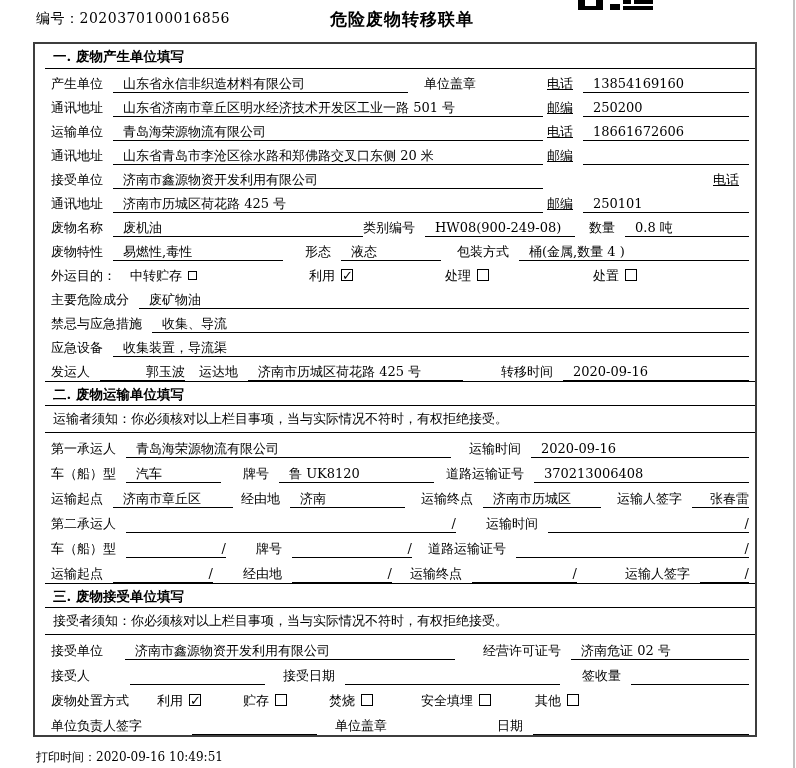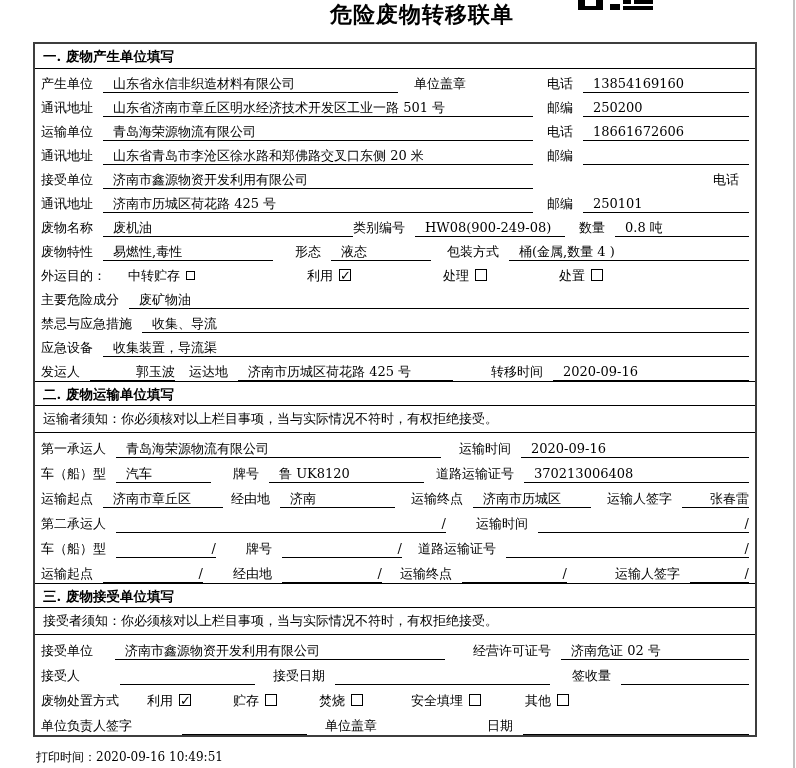--- a/index.html
+++ b/index.html
@@ -4,55 +4,56 @@
 <style>
   * { margin:0; padding:0; box-sizing:border-box; }
   html,body { width:796px; height:768px; background:#ffffff; }
   body {
     font-family:"DejaVu Serif","Liberation Serif",serif;
     color:#000; font-size:13px; position:relative; overflow:hidden;
   }
   .page { position:absolute; inset:0; background:#fff; }
   
   .doc-number { position:absolute; left:36px; top:10px; font-size:14px; letter-spacing:0.5px; }
-  .doc-title  { position:absolute; left:330px; top:0px; font-size:22px; font-weight:bold; letter-spacing:1px; }
+  .doc-title  { position:absolute; left:330px; top:8px; font-size:17px; font-weight:bold; letter-spacing:1px; }
   .qr-frag { position:absolute; left:578px; top:0px; }
   .edge-line { position:absolute; right:1px; top:0; width:2px; height:768px; background:#c2c2c2; }
   
-  .box { position:absolute; left:33px; top:42px; width:724px; border:2px solid #3d3d3d; background:#fff; }
+  .box { position:absolute; left:33px; top:42px; width:724px; border:2px solid #3d3d3d; background:#fff;padding-left:10px; }
   .sec-h { height:25px; line-height:24px; font-weight:bold; font-size:13.5px;
            border-bottom:1px solid #000; padding:0 8px; }
   .sec-h.mid { border-top:1px solid #000; }
   .notice { height:27px; line-height:26px; border-bottom:1px solid #000; padding:0 8px; }
   .row { display:flex; align-items:flex-end; height:24px; padding:0 6px; }
   .row.h25 { height:25px; }
   .lbl { line-height:19px; white-space:nowrap; margin-right:10px; }
   .val { border-bottom:1px solid #000; line-height:19px; height:19px;
          padding:0 4px 0 10px; white-space:nowrap; overflow:hidden;margin-top:14px; }
   .grow { flex:1; }
-  .mla { margin-left:auto; }
+  .mla { margin-left:auto;text-decoration:underline; }
   .ctr { text-align:right; padding:0; }
   .opt { white-space:nowrap; line-height:19px; }
   .cb { display:inline-block; width:12px; height:12px; border:1px solid #000;
         margin-left:6px; position:relative; vertical-align:-1px; background:#fff; }
   .cb.checked::after { content:"✓"; position:absolute; left:0px; top:-4px;
         font-size:13px; font-weight:bold; font-family:"DejaVu Sans",sans-serif; }
   .cb.sm { width:9px; height:9px; vertical-align:0px; }
   .print-line { position:absolute; left:36px; top:749px; font-size:12px; }
   
   .w85{width:85px}.w95{width:95px}.w100{width:100px}.w105{width:105px}.w115{width:115px}
   .w118{width:118px}.w120{width:120px}.w125{width:125px}.w135{width:135px}
   .w150{width:150px}.w155{width:155px}.w166{width:166px}.w170{width:170px}.w215{width:215px}
   .w250{width:250px}.w295{width:295px}.w325{width:325px}.w330{width:330px}.w430{width:430px}
 </style>
 </head>
 <body>
 
 <div class="page">
 
+  <div class="doc-number"><span>编号：</span><span>2020370100016856</span></div>
 
   <div class="doc-title">危险废物转移联单</div>
 
   <svg class="qr-frag" width="76" height="11" viewBox="0 0 76 11">
     <rect x="0" y="0" width="7" height="7" fill="#000"></rect>
     <rect x="18" y="0" width="7" height="7" fill="#000"></rect>
     <rect x="0" y="6" width="25" height="4" fill="#000"></rect>
     <rect x="32" y="4" width="10" height="6" fill="#000"></rect>
     <rect x="45" y="0" width="8" height="4" fill="#000"></rect>
     <rect x="56" y="0" width="19" height="4" fill="#000"></rect>
@@ -120,24 +121,24 @@
       <span class="lbl">废物特性</span>
       <span class="val w170">易燃性,毒性</span>
       <span class="lbl" style="margin-left:22px">形态</span>
       <span class="val w100">液态</span>
       <span class="lbl" style="margin-left:16px">包装方式</span>
       <span class="val grow">桶(金属,数量  4 )</span>
     </div>
 
     <div class="row">
       <span class="lbl">外运目的：</span>
-      <span class="opt" style="margin-left:12px"><span>中转贮存</span><span class="cb sm"></span></span>
+      <span class="opt" style="margin-left:4px"><span>中转贮存</span><span class="cb sm"></span></span>
       <span class="opt" style="margin-left:112px"><span>利用</span><span class="cb checked"></span></span>
       <span class="opt" style="margin-left:92px"><span>处理</span><span class="cb"></span></span>
-      <span class="opt" style="margin-left:72px"><span>处置</span><span class="cb"></span></span>
+      <span class="opt" style="margin-left:104px"><span>处置</span><span class="cb"></span></span>
     </div>
 
     <div class="row">
       <span class="lbl">主要危险成分</span>
       <span class="val grow">废矿物油</span>
     </div>
 
     <div class="row">
       <span class="lbl">禁忌与应急措施</span>
       <span class="val grow">收集、导流</span>

